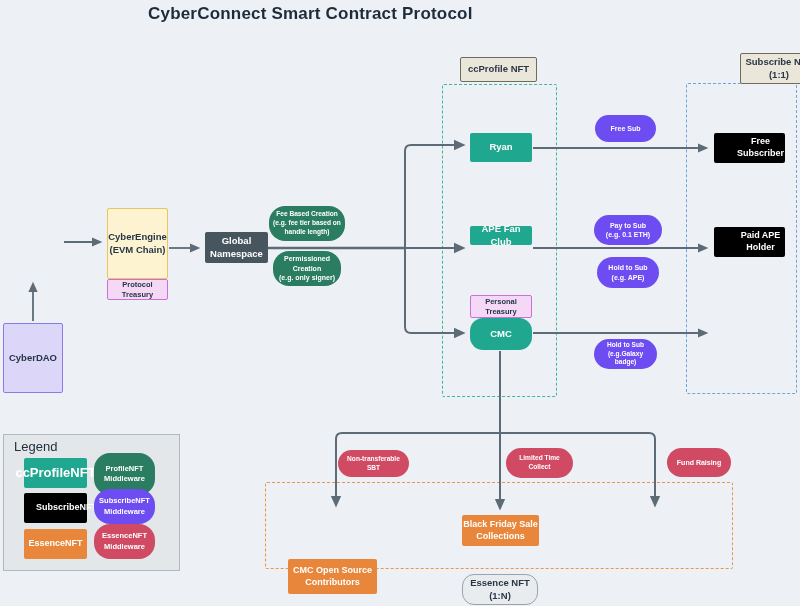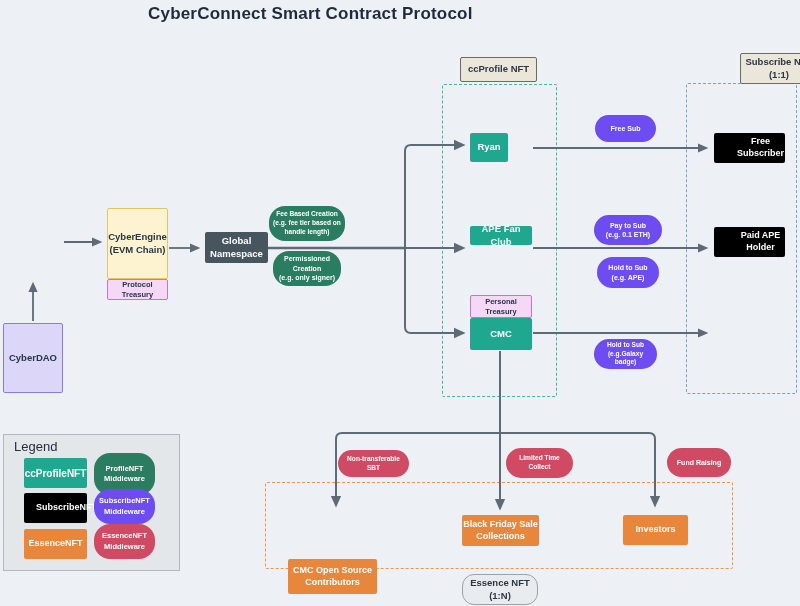--- a/index.html
+++ b/index.html
@@ -112,49 +112,48 @@
   <div class="node pill pill-green" style="left:273px;top:251px;width:68px;height:35px;">Permissioned
 Creation
 (e.g. only signer)</div>
 
   <div class="node label-box" style="left:460px;top:57px;width:77px;height:25px;">ccProfile NFT</div>
   <div class="node label-box" style="left:706px;top:53px;width:78px;height:31px;margin-left:34px;">Subscribe NFT
 (1:1)</div>
   <div class="node label-box gray" style="left:462px;top:574px;width:76px;height:31px;">Essence NFT
 (1:N)</div>
 
-  <div class="node box box-teal" style="left:470px;top:133px;width:38px;height:29px;">Ryan</div>
+  <div class="node box box-teal" style="left:470px;top:133px;width:62px;height:29px;">Ryan</div>
   <div class="node box box-teal" style="left:470px;top:226px;width:62px;height:19px;">APE Fan Club</div>
   <div class="node box box-pink" style="left:470px;top:295px;width:62px;height:23px;">Personal Treasury</div>
-  <div class="node box box-teal" style="left:470px;top:318px;width:62px;height:32px;">CMC</div>
+  <div class="node box box-teal" style="left:470px;top:318px;width:62px;height:32px;border-radius:13px;">CMC</div>
 
   <div class="node pill pill-purple" style="left:595px;top:115px;width:61px;height:27px;">Free Sub</div>
   <div class="node pill pill-purple" style="left:594px;top:215px;width:68px;height:30px;">Pay to Sub
 (e.g. 0.1 ETH)</div>
   <div class="node pill pill-purple" style="left:597px;top:257px;width:62px;height:31px;">Hold to Sub
 (e.g. APE)</div>
   <div class="node pill pill-purple small" style="left:594px;top:339px;width:63px;height:30px;">Hold to Sub
 (e.g.Galaxy badge)</div>
 
   <div class="node box box-blue" style="left:714px;top:133px;width:71px;height:30px;">Free Subscriber</div>
   <div class="node box box-blue" style="left:714px;top:227px;width:71px;height:30px;">Paid APE Holder</div>
 
   <div class="node pill pill-red small" style="left:338px;top:450px;width:71px;height:27px;">Non-transferable SBT</div>
   <div class="node pill pill-red small" style="left:506px;top:448px;width:67px;height:30px;">Limited Time Collect</div>
   <div class="node pill pill-red" style="left:667px;top:448px;width:64px;height:29px;">Fund Raising</div>
 
   <div class="node box box-orange" style="left:288px;top:512px;width:89px;height:35px;margin-top:47px;">CMC Open Source
 Contributors</div>
   <div class="node box box-orange" style="left:462px;top:515px;width:77px;height:31px;">Black Friday Sale
 Collections</div>
-  <div class="node box box-orange" style="left:623px;top:515px;width:65px;height:30px;">Investors</div>
 
   <div class="legend-panel">
     <div class="legend-title">Legend</div>
-    <div class="node box box-teal" style="left:20px;top:23px;width:63px;height:30px;font-size:10px;">ccProfileNFT</div>
+    <div class="node box box-teal" style="left:20px;top:23px;width:63px;height:30px;font-size:13px;">ccProfileNFT</div>
     <div class="node pill pill-green" style="left:90px;top:18px;width:61px;height:42px;font-size:7.5px;">ProfileNFT
 Middleware</div>
     <div class="node box box-blue" style="left:20px;top:58px;width:63px;height:30px;font-size:9px;">SubscribeNFT</div>
     <div class="node pill pill-purple" style="left:90px;top:54px;width:61px;height:35px;font-size:7.5px;">SubscribeNFT
 Middleware</div>
     <div class="node box box-orange" style="left:20px;top:94px;width:63px;height:30px;font-size:9px;">EssenceNFT</div>
     <div class="node pill pill-red" style="left:90px;top:89px;width:61px;height:35px;font-size:7.5px;">EssenceNFT
 Middleware</div>
   </div>
 

